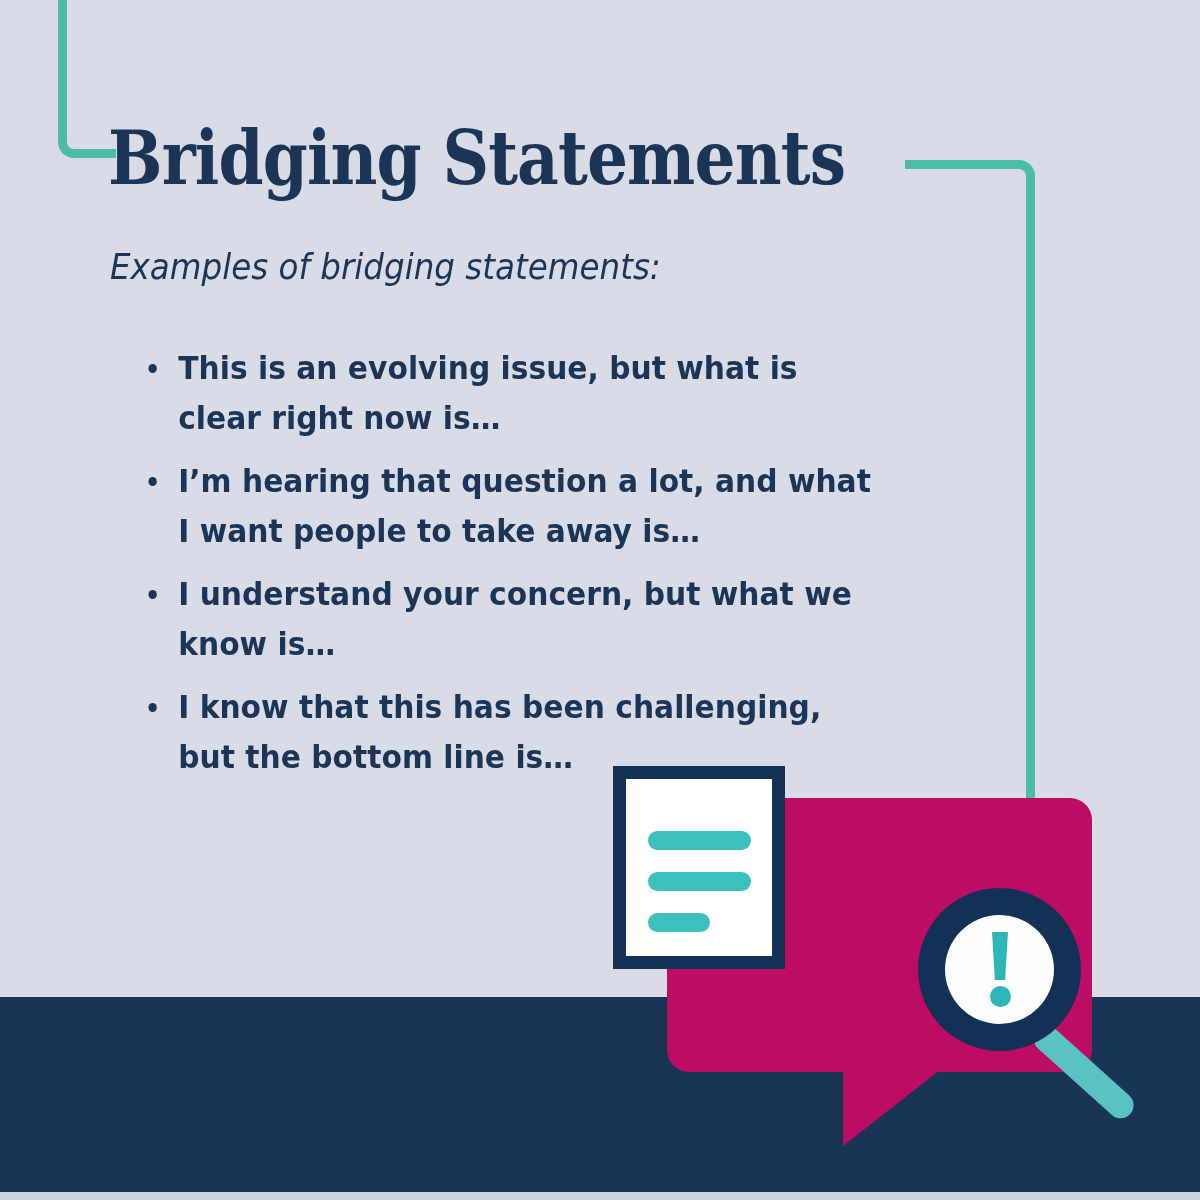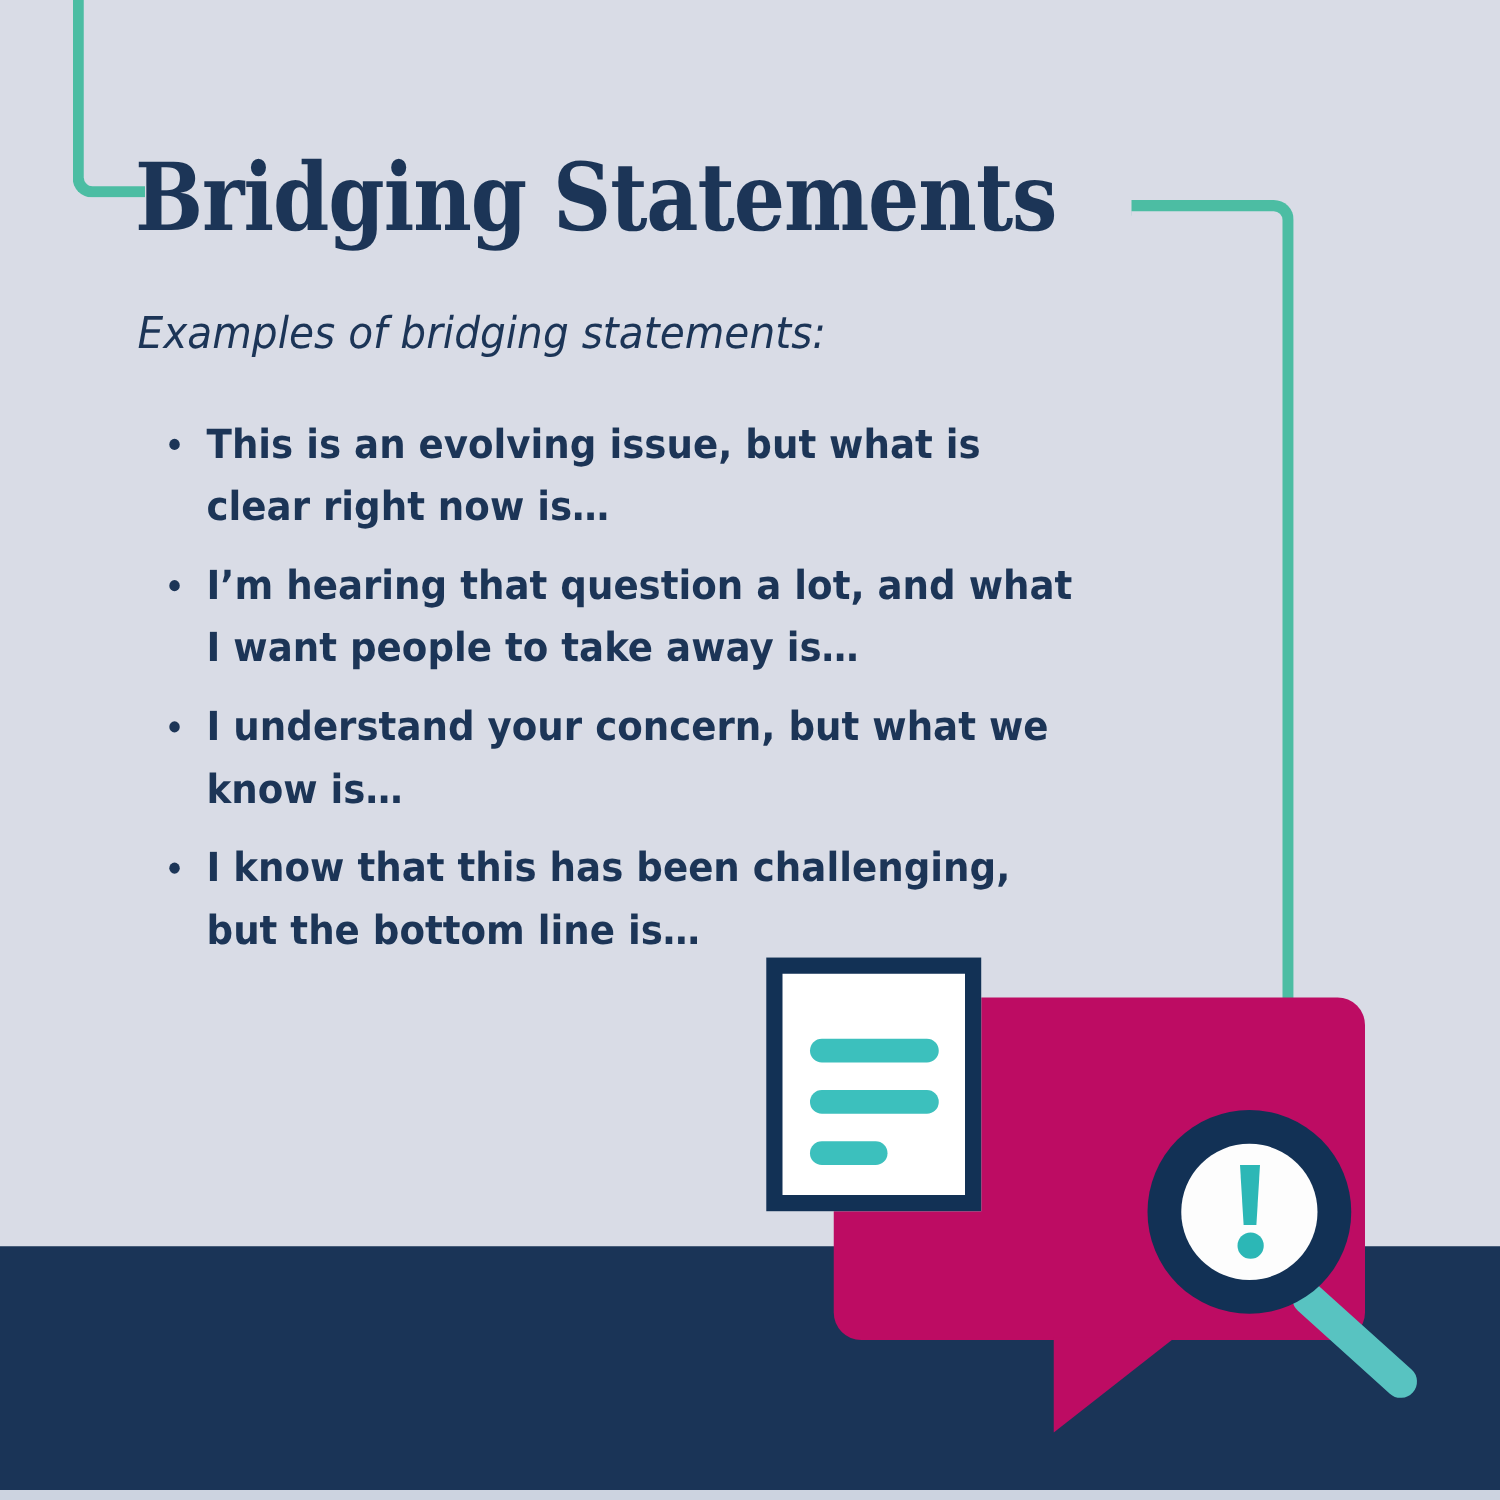--- a/index.html
+++ b/index.html
@@ -92,21 +92,21 @@
     transform: scaleX(0.93);
     transform-origin: left center;
     white-space: nowrap;
   }
 
   .bullets {
     position: absolute;
     left: 128px;
     top: 330px;
     width: 800px;
-    margin: 0;
+    margin: 13px;
     padding: 0;
     list-style: none;
   }
   .bullet {
     position: relative;
     padding-left: 40px;
     margin-bottom: 13px;
     font-family: "DejaVu Sans", sans-serif;
     font-weight: bold;
     font-size: 32px;

